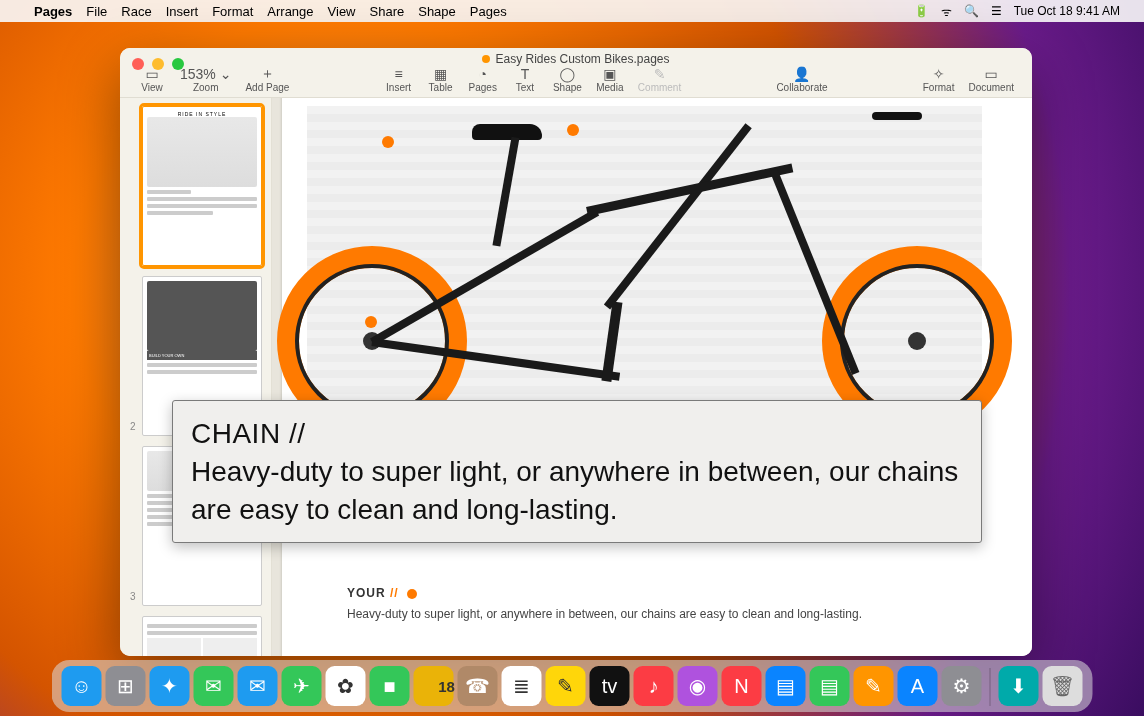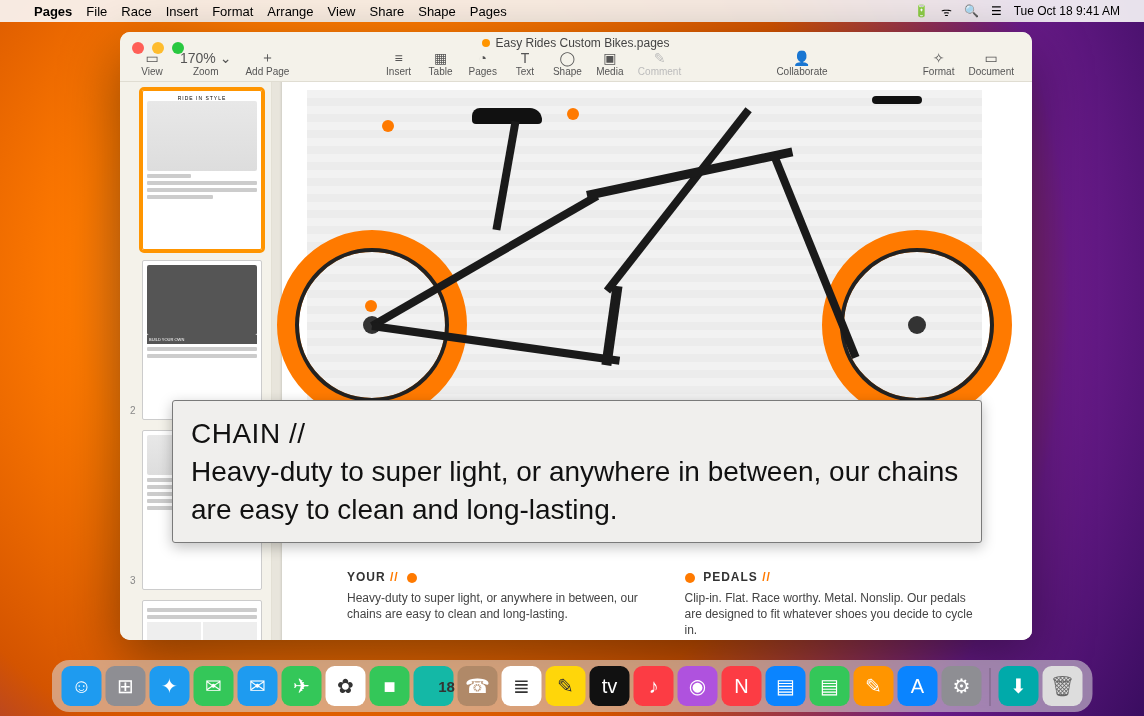--- a/index.html
+++ b/index.html
@@ -8,21 +8,21 @@
 
 
 .menubar{position:absolute;top:0;left:0;right:0;height:22px;background:rgba(250,250,250,.9);display:flex;align-items:center;font-size:13px;color:#000;padding:0 24px;}
 .menubar .apple{margin-right:10px;}
 .menubar .menu-item{margin-right:14px;cursor:default;}
 .menubar .app{font-weight:600;}
 .menubar .right{margin-left:auto;display:flex;align-items:center;gap:12px;}
 .menubar .right span{font-size:12px;}
 
 
-.window{position:absolute;left:120px;top:32px;width:912px;height:608px;background:#f7f5ef;border-radius:10px;box-shadow:0 20px 60px rgba(0,0,0,.45);overflow:hidden;display:flex;flex-direction:column;}
+.window{position:absolute;left:120px;top:48px;width:912px;height:608px;background:#f7f5ef;border-radius:10px;box-shadow:0 20px 60px rgba(0,0,0,.45);overflow:hidden;display:flex;flex-direction:column;}
 .titlebar{height:50px;background:#f4f2ea;border-bottom:1px solid #e0ddd2;position:relative;}
 .traffic{position:absolute;left:12px;top:10px;display:flex;gap:8px;}
 .traffic div{width:12px;height:12px;border-radius:50%;}
 .tl-close{background:#ff5f57;}
 .tl-min{background:#febc2e;}
 .tl-max{background:#28c840;}
 .doc-title{position:absolute;top:4px;left:0;right:0;text-align:center;font-size:12px;color:#444;display:flex;justify-content:center;align-items:center;gap:5px;}
 .doc-title .dot{width:8px;height:8px;border-radius:50%;background:#ff9500;}
 .toolbar{position:absolute;bottom:2px;left:0;right:0;display:flex;align-items:flex-end;padding:0 12px;}
 .tb-group{display:flex;gap:2px;}
@@ -107,21 +107,21 @@
         <span class="dot"></span>
         <span>Easy Rides Custom Bikes.pages</span>
       </div>
     <div class="toolbar">
       <div class="tb-group">
         <div class="tb-btn">
             <span class="ic">▭</span>
             <span>View</span>
           </div>
         <div class="tb-btn">
-            <span class="ic zoom-val">170% ⌄</span>
+            <span class="ic zoom-val">153% ⌄</span>
             <span>Zoom</span>
           </div>
         <div class="tb-btn">
             <span class="ic">＋</span>
             <span>Add Page</span>
           </div>
       </div>
       <div class="spacer"></div>
       <div class="tb-group">
         <div class="tb-btn">
@@ -246,45 +246,41 @@
           <div class="callout-dot" style="left:75px;top:30px;"></div>
           <div class="callout-dot" style="left:260px;top:18px;"></div>
           <div class="callout-dot" style="left:58px;bottom:118px;"></div>
         </div>
 
         <div class="cols">
           <div class="col">
             <h4><span>YOUR</span> <span class="slashes">//</span>&nbsp;&nbsp;<span class="bullet"></span></h4>
             <p>Heavy-duty to super light, or anywhere in between, our chains are easy to clean and long-lasting.</p>
           </div>
-          <div class="col">
-            <h4><span class="bullet"></span>&nbsp;&nbsp;<span>PEDALS</span> <span class="slashes">//</span></h4>
-            <p>Clip-in. Flat. Race worthy. Metal. Nonslip. Our pedals are designed to fit whatever shoes you decide to cycle in.</p>
-          </div>
         </div>
       </div>
     </div>
   </div>
 </div>
 
 <div class="hover">
   <div class="title">CHAIN //</div>
   <div>Heavy-duty to super light, or anywhere in between, our chains are easy to clean and long-lasting.</div>
 </div>
 
 <div class="dock" id="dock">
     <div class="app" style="background: rgb(30, 155, 240);">☺</div>
     <div class="app" style="background: rgb(142, 142, 147);">⊞</div>
     <div class="app" style="background: rgb(30, 155, 240);">✦</div>
     <div class="app" style="background: rgb(52, 199, 89);">✉</div>
     <div class="app" style="background: rgb(30, 155, 240);">✉</div>
     <div class="app" style="background: rgb(52, 199, 89);">✈</div>
     <div class="app" style="background: rgb(255, 255, 255); color: rgb(51, 51, 51);">✿</div>
     <div class="app" style="background: rgb(52, 199, 89);">■</div>
-    <div class="app" style="background: #14b8a6; color: rgb(51, 51, 51); font-size: 15px; font-weight: 600; padding-left: 26px;">18</div>
+    <div class="app" style="background: #eab308; color: rgb(51, 51, 51); font-size: 15px; font-weight: 600; padding-left: 26px;">18</div>
     <div class="app" style="background: rgb(176, 137, 104);">☎</div>
     <div class="app" style="background: rgb(255, 255, 255); color: rgb(51, 51, 51);">≣</div>
     <div class="app" style="background: rgb(255, 214, 10); color: rgb(51, 51, 51);">✎</div>
     <div class="app" style="background: rgb(17, 17, 17);">tv</div>
     <div class="app" style="background: rgb(252, 60, 68);">♪</div>
     <div class="app" style="background: rgb(175, 82, 222);">◉</div>
     <div class="app" style="background: rgb(252, 60, 68);">N</div>
     <div class="app" style="background: rgb(10, 132, 255);">▤</div>
     <div class="app" style="background: rgb(52, 199, 89);">▤</div>
     <div class="app" style="background: rgb(255, 149, 0);">✎</div>

